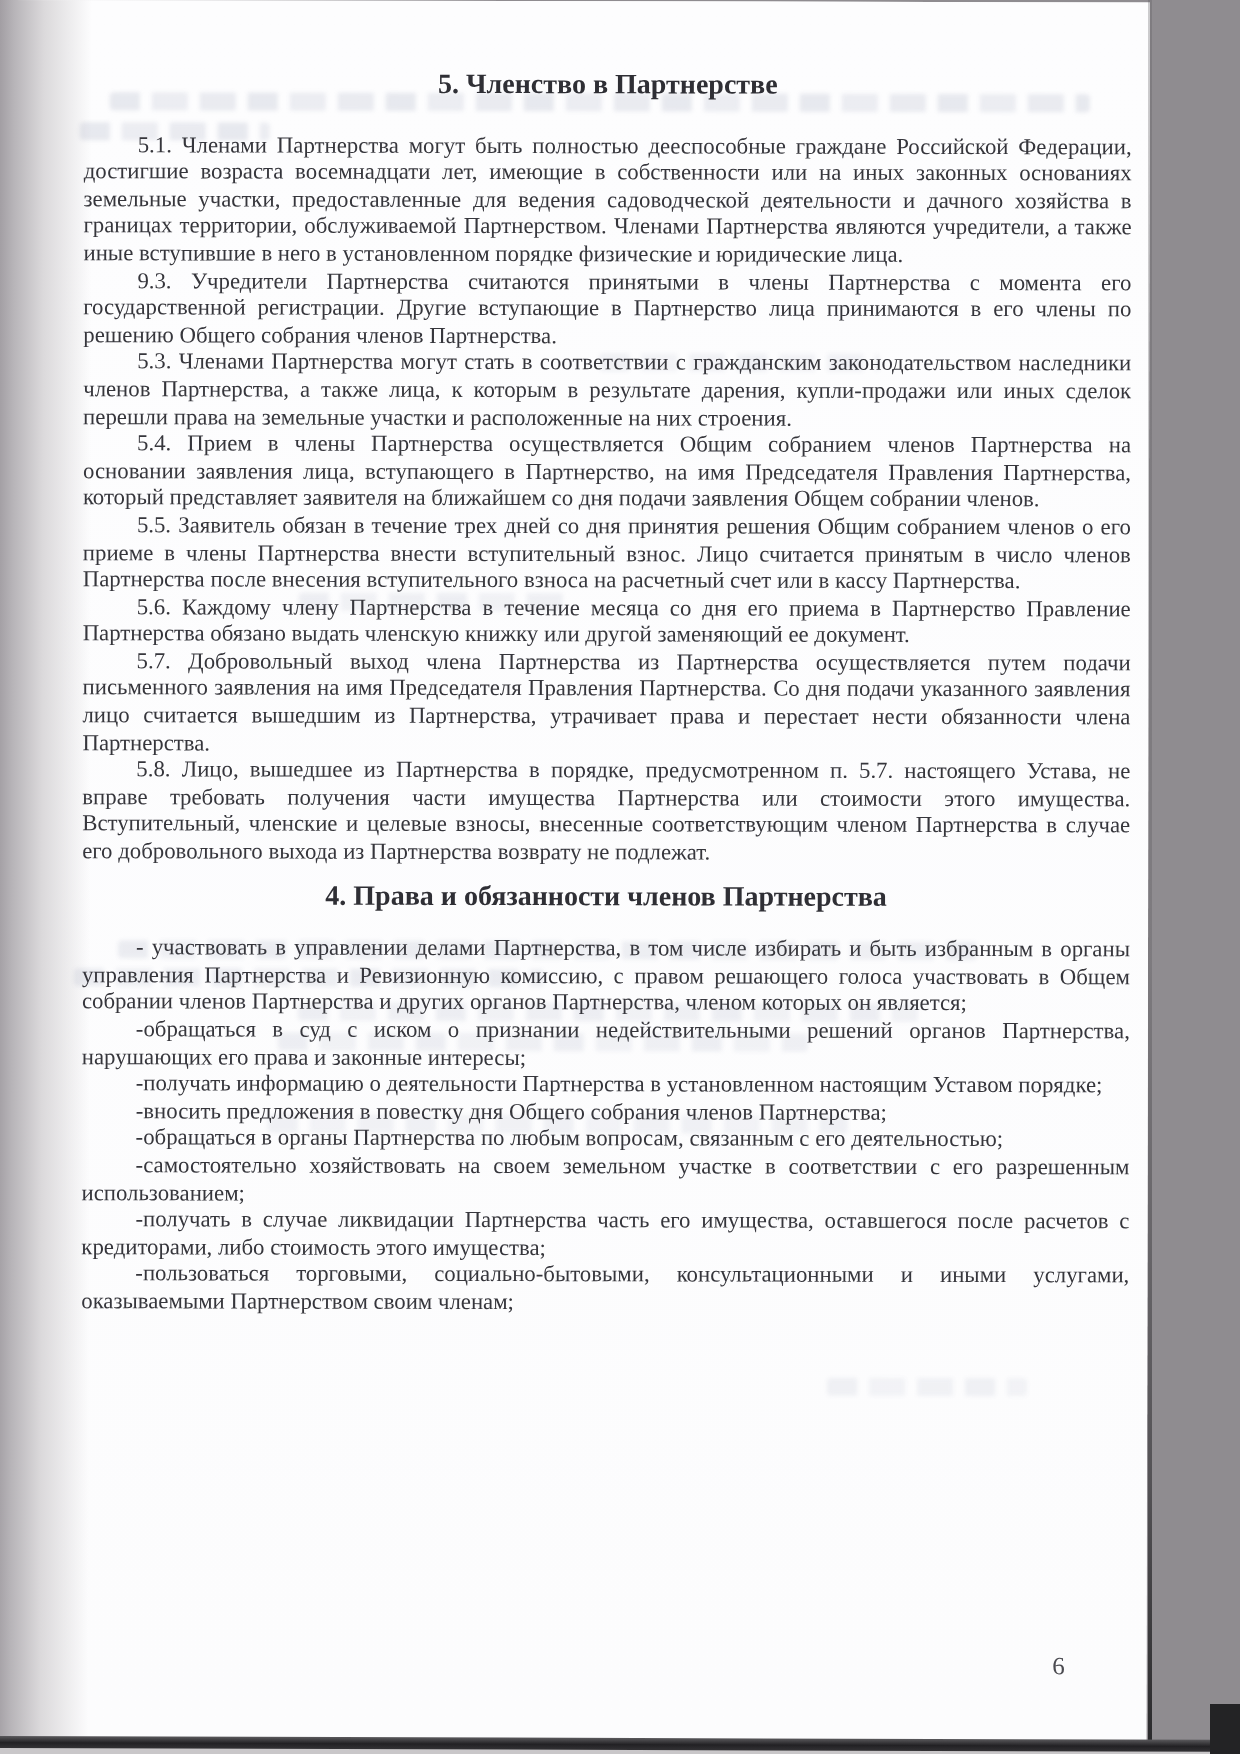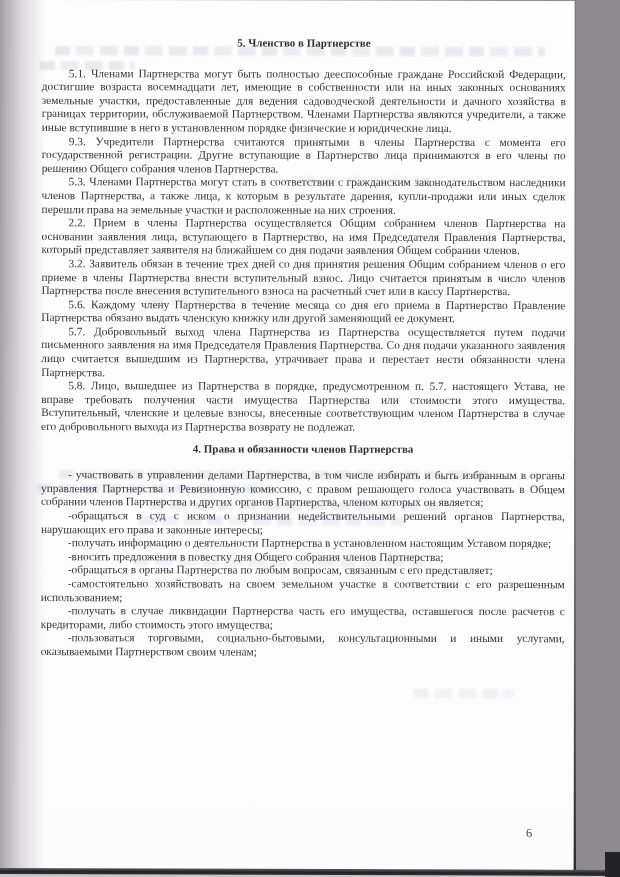--- a/index.html
+++ b/index.html
@@ -54,21 +54,21 @@
     filter:blur(1.1px); opacity:0.5;
   }
   
   .content {
     position:absolute; left:42px; top:36px; width:524px;
     color:#36363c; font-size:11.4px; line-height:13.6px;
     text-align:justify; text-rendering:optimizeLegibility;
   }
   .content p { margin:0; text-indent:27px; }
   .heading {
-    font-size:11px; font-weight:bold; text-align:center;
+    font-size:14px; font-weight:bold; text-align:center;
     text-indent:0; margin:0 0 17px 0; color:#2f2f35;
   }
   .heading.second { margin:8px 0 13px 0; }
   .page-number {
     position:absolute; left:519px; top:825px; width:24px;
     text-align:center; font-size:12.5px; color:#4b4b51;
   }
 </style>
 </head>
 <body>
@@ -90,34 +90,34 @@
     <div class="ghost" style="top:557px; left:135px; width:290px; opacity:0.3;"></div>
     <div class="ghost" style="top:688px; left:415px; width:100px; opacity:0.3;"></div>
 
     <div class="content">
 
       <div class="heading">5. Членство в Партнерстве</div>
 
       <p>5.1. Членами Партнерства могут быть полностью дееспособные граждане Российской Федерации, достигшие возраста восемнадцати лет, имеющие в собственности или на иных законных основаниях земельные участки, предоставленные для ведения садоводческой деятельности и дачного хозяйства в границах территории, обслуживаемой Партнерством. Членами Партнерства являются учредители, а также иные вступившие в него в установленном порядке физические и юридические лица.</p>
       <p>9.3. Учредители Партнерства считаются принятыми в члены Партнерства с момента его государственной регистрации. Другие вступающие в Партнерство лица принимаются в его члены по решению Общего собрания членов Партнерства.</p>
       <p>5.3. Членами Партнерства могут стать в соответствии с гражданским законодательством наследники членов Партнерства, а также лица, к которым в результате дарения, купли-продажи или иных сделок перешли права на земельные участки и расположенные на них строения.</p>
-      <p>2.2. Прием в члены Партнерства осуществляется Общим собранием членов Партнерства на основании заявления лица, вступающего в Партнерство, на имя Председателя Правления Партнерства, который представляет заявителя на ближайшем со дня подачи заявления Общем собрании членов.</p>
-      <p>3.2. Заявитель обязан в течение трех дней со дня принятия решения Общим собранием членов о его приеме в члены Партнерства внести вступительный взнос. Лицо считается принятым в число членов Партнерства после внесения вступительного взноса на расчетный счет или в кассу Партнерства.</p>
+      <p>5.4. Прием в члены Партнерства осуществляется Общим собранием членов Партнерства на основании заявления лица, вступающего в Партнерство, на имя Председателя Правления Партнерства, который представляет заявителя на ближайшем со дня подачи заявления Общем собрании членов.</p>
+      <p>5.5. Заявитель обязан в течение трех дней со дня принятия решения Общим собранием членов о его приеме в члены Партнерства внести вступительный взнос. Лицо считается принятым в число членов Партнерства после внесения вступительного взноса на расчетный счет или в кассу Партнерства.</p>
       <p>5.6. Каждому члену Партнерства в течение месяца со дня его приема в Партнерство Правление Партнерства обязано выдать членскую книжку или другой заменяющий ее документ.</p>
       <p>5.7. Добровольный выход члена Партнерства из Партнерства осуществляется путем подачи письменного заявления на имя Председателя Правления Партнерства. Со дня подачи указанного заявления лицо считается вышедшим из Партнерства, утрачивает права и перестает нести обязанности члена Партнерства.</p>
       <p>5.8. Лицо, вышедшее из Партнерства в порядке, предусмотренном п. 5.7. настоящего Устава, не вправе требовать получения части имущества Партнерства или стоимости этого имущества. Вступительный, членские и целевые взносы, внесенные соответствующим членом Партнерства в случае его добровольного выхода из Партнерства возврату не подлежат.</p>
 
       <div class="heading second">4. Права и обязанности членов Партнерства</div>
 
 
       <p>- участвовать в управлении делами Партнерства, в том числе избирать и быть избранным в органы управления Партнерства и Ревизионную комиссию, с правом решающего голоса участвовать в Общем собрании членов Партнерства и других органов Партнерства, членом которых он является;</p>
       <p>-обращаться в суд с иском о признании недействительными решений органов Партнерства, нарушающих его права и законные интересы;</p>
       <p>-получать информацию о деятельности Партнерства в установленном настоящим Уставом порядке;</p>
       <p>-вносить предложения в повестку дня Общего собрания членов Партнерства;</p>
-      <p>-обращаться в органы Партнерства по любым вопросам, связанным с его представляет;</p>
+      <p>-обращаться в органы Партнерства по любым вопросам, связанным с его деятельностью;</p>
       <p>-самостоятельно хозяйствовать на своем земельном участке в соответствии с его разрешенным использованием;</p>
       <p>-получать в случае ликвидации Партнерства часть его имущества, оставшегося после расчетов с кредиторами, либо стоимость этого имущества;</p>
       <p>-пользоваться торговыми, социально-бытовыми, консультационными и иными услугами, оказываемыми Партнерством своим членам;</p>
 
     </div>
 
     <div class="page-number">6</div>
   </div>
 
   <div class="page-edge"></div>

